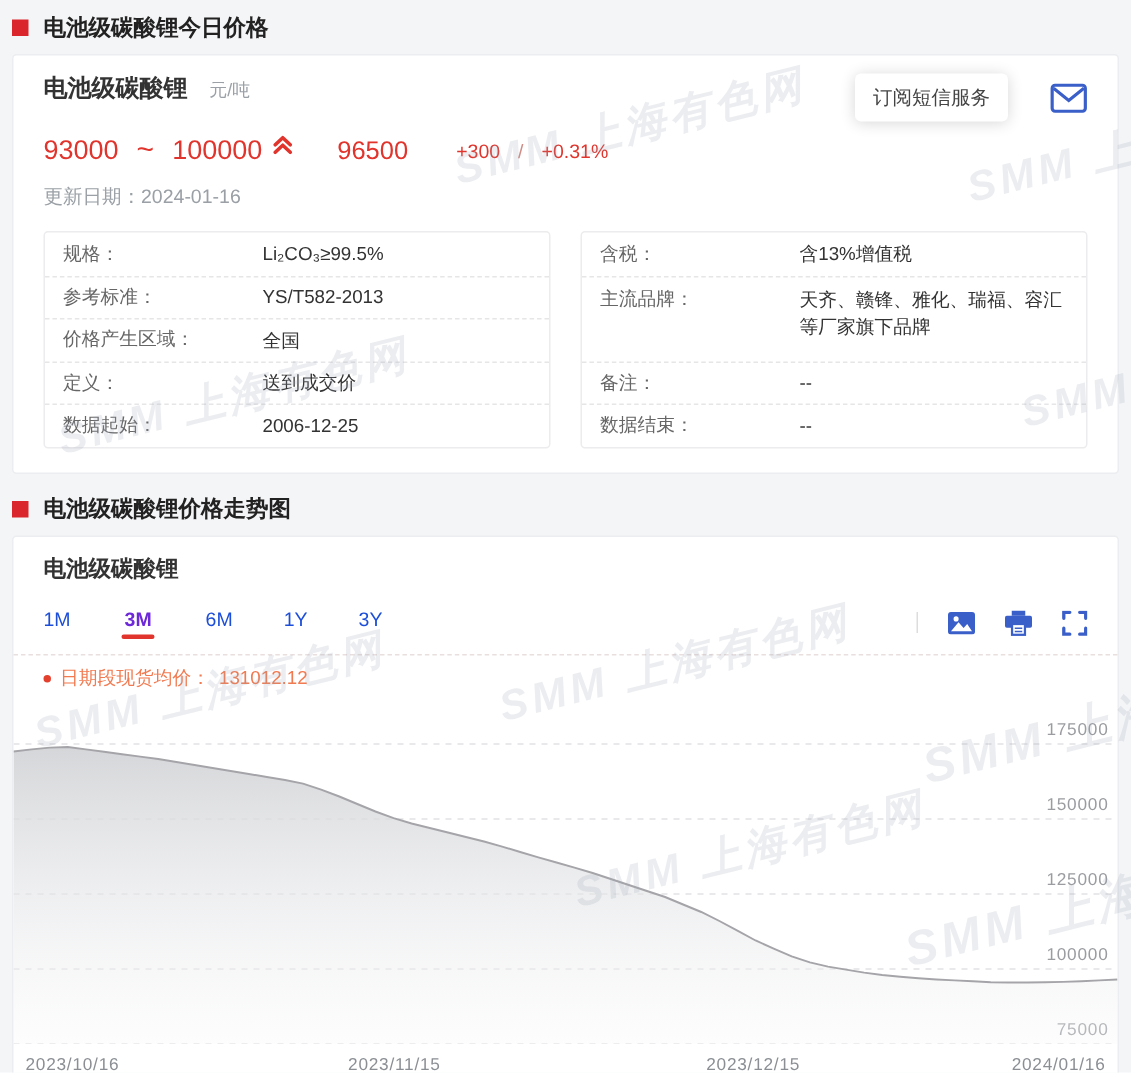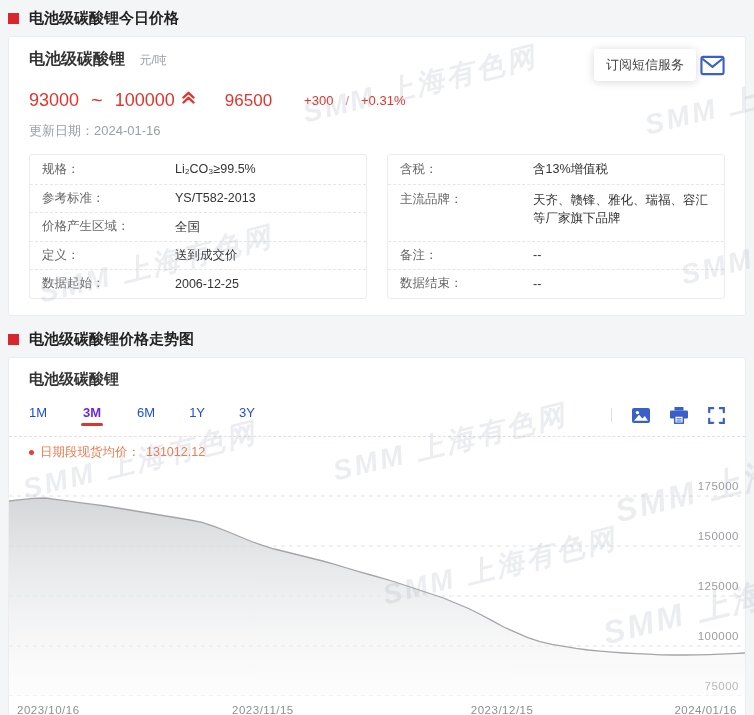--- a/index.html
+++ b/index.html
@@ -26,21 +26,21 @@
   .section-header .sq { width:11px; height:11px; background:#d9252b; margin-right:10px; flex-shrink:0; }
   .section-header h2 { font-size:15px; font-weight:700; color:#222; }
 
   
   .card { margin:0 8px; background:#fff; border:1px solid #ebedf0; border-radius:3px; position:relative; }
   .card1 { padding:12px 20px 16px; }
 
   .title-row { display:flex; justify-content:space-between; align-items:flex-start; }
   .prod-name { font-size:16px; font-weight:600; color:#333; }
   .unit { font-size:12px; color:#9aa0a6; margin-left:10px; }
-  .subscribe { display:flex; align-items:center; gap:4px; position:relative; z-index:6; }
+  .subscribe { display:flex; align-items:center; gap:28px; position:relative; z-index:6; }
   .sms-tip {
     background:#fff; border-radius:4px; padding:7px 12px;
     font-size:13px; color:#444; box-shadow:0 1px 10px rgba(0,0,0,0.16);
     cursor:pointer;
   }
   .mail-btn { display:flex; align-items:center; cursor:pointer; }
 
   .price-row { display:flex; align-items:center; margin-top:8px; }
   .price-main { font-size:18px; color:#e0342c; }
   .tilde { font-size:20px; color:#e0342c; margin:0 12px; }

